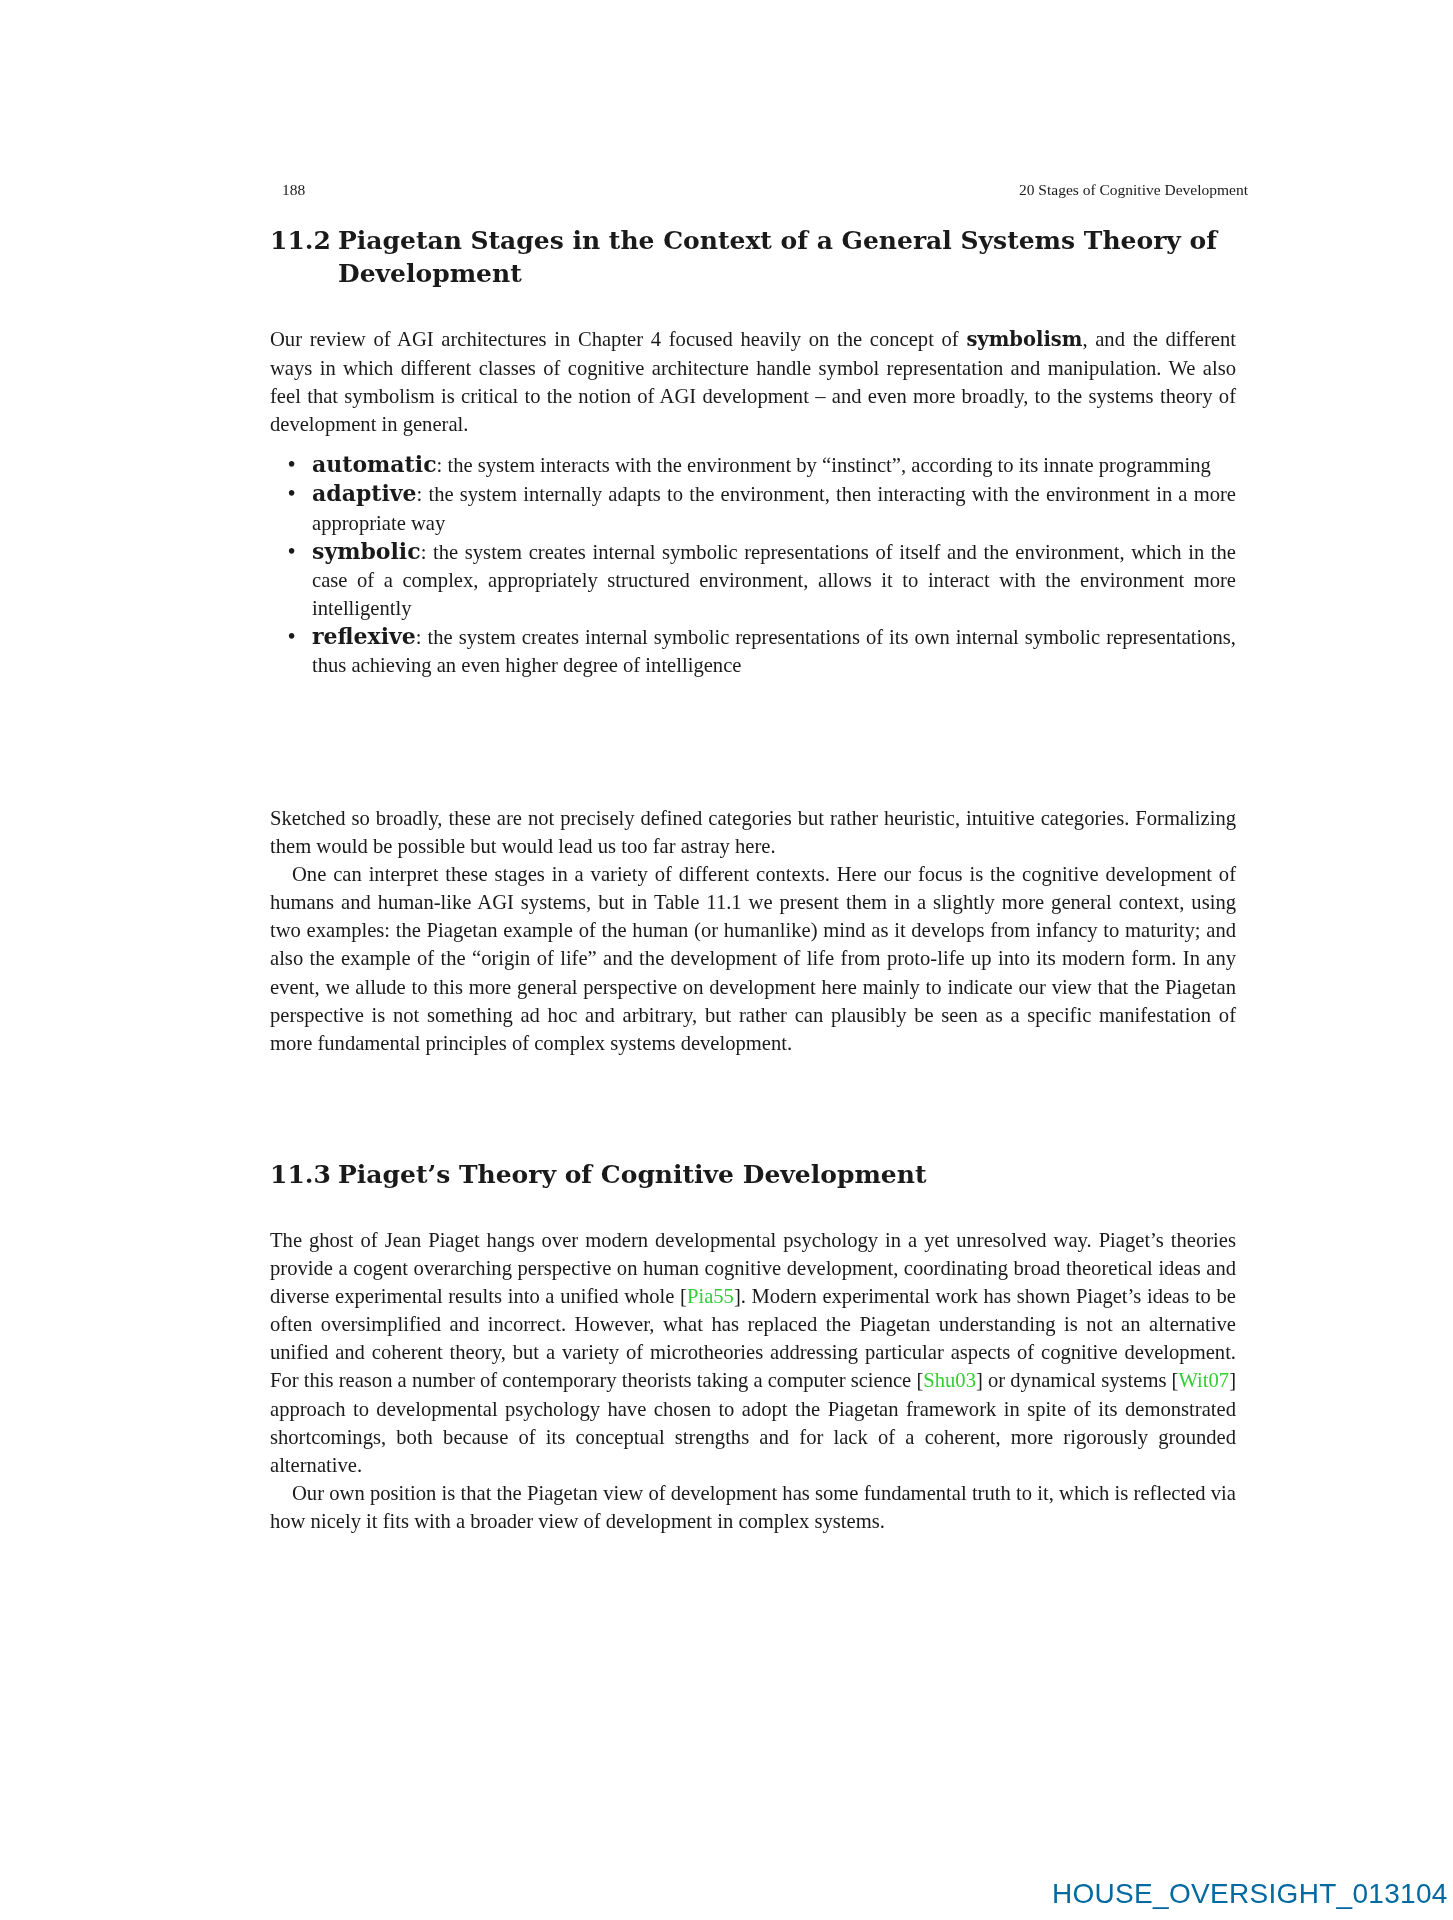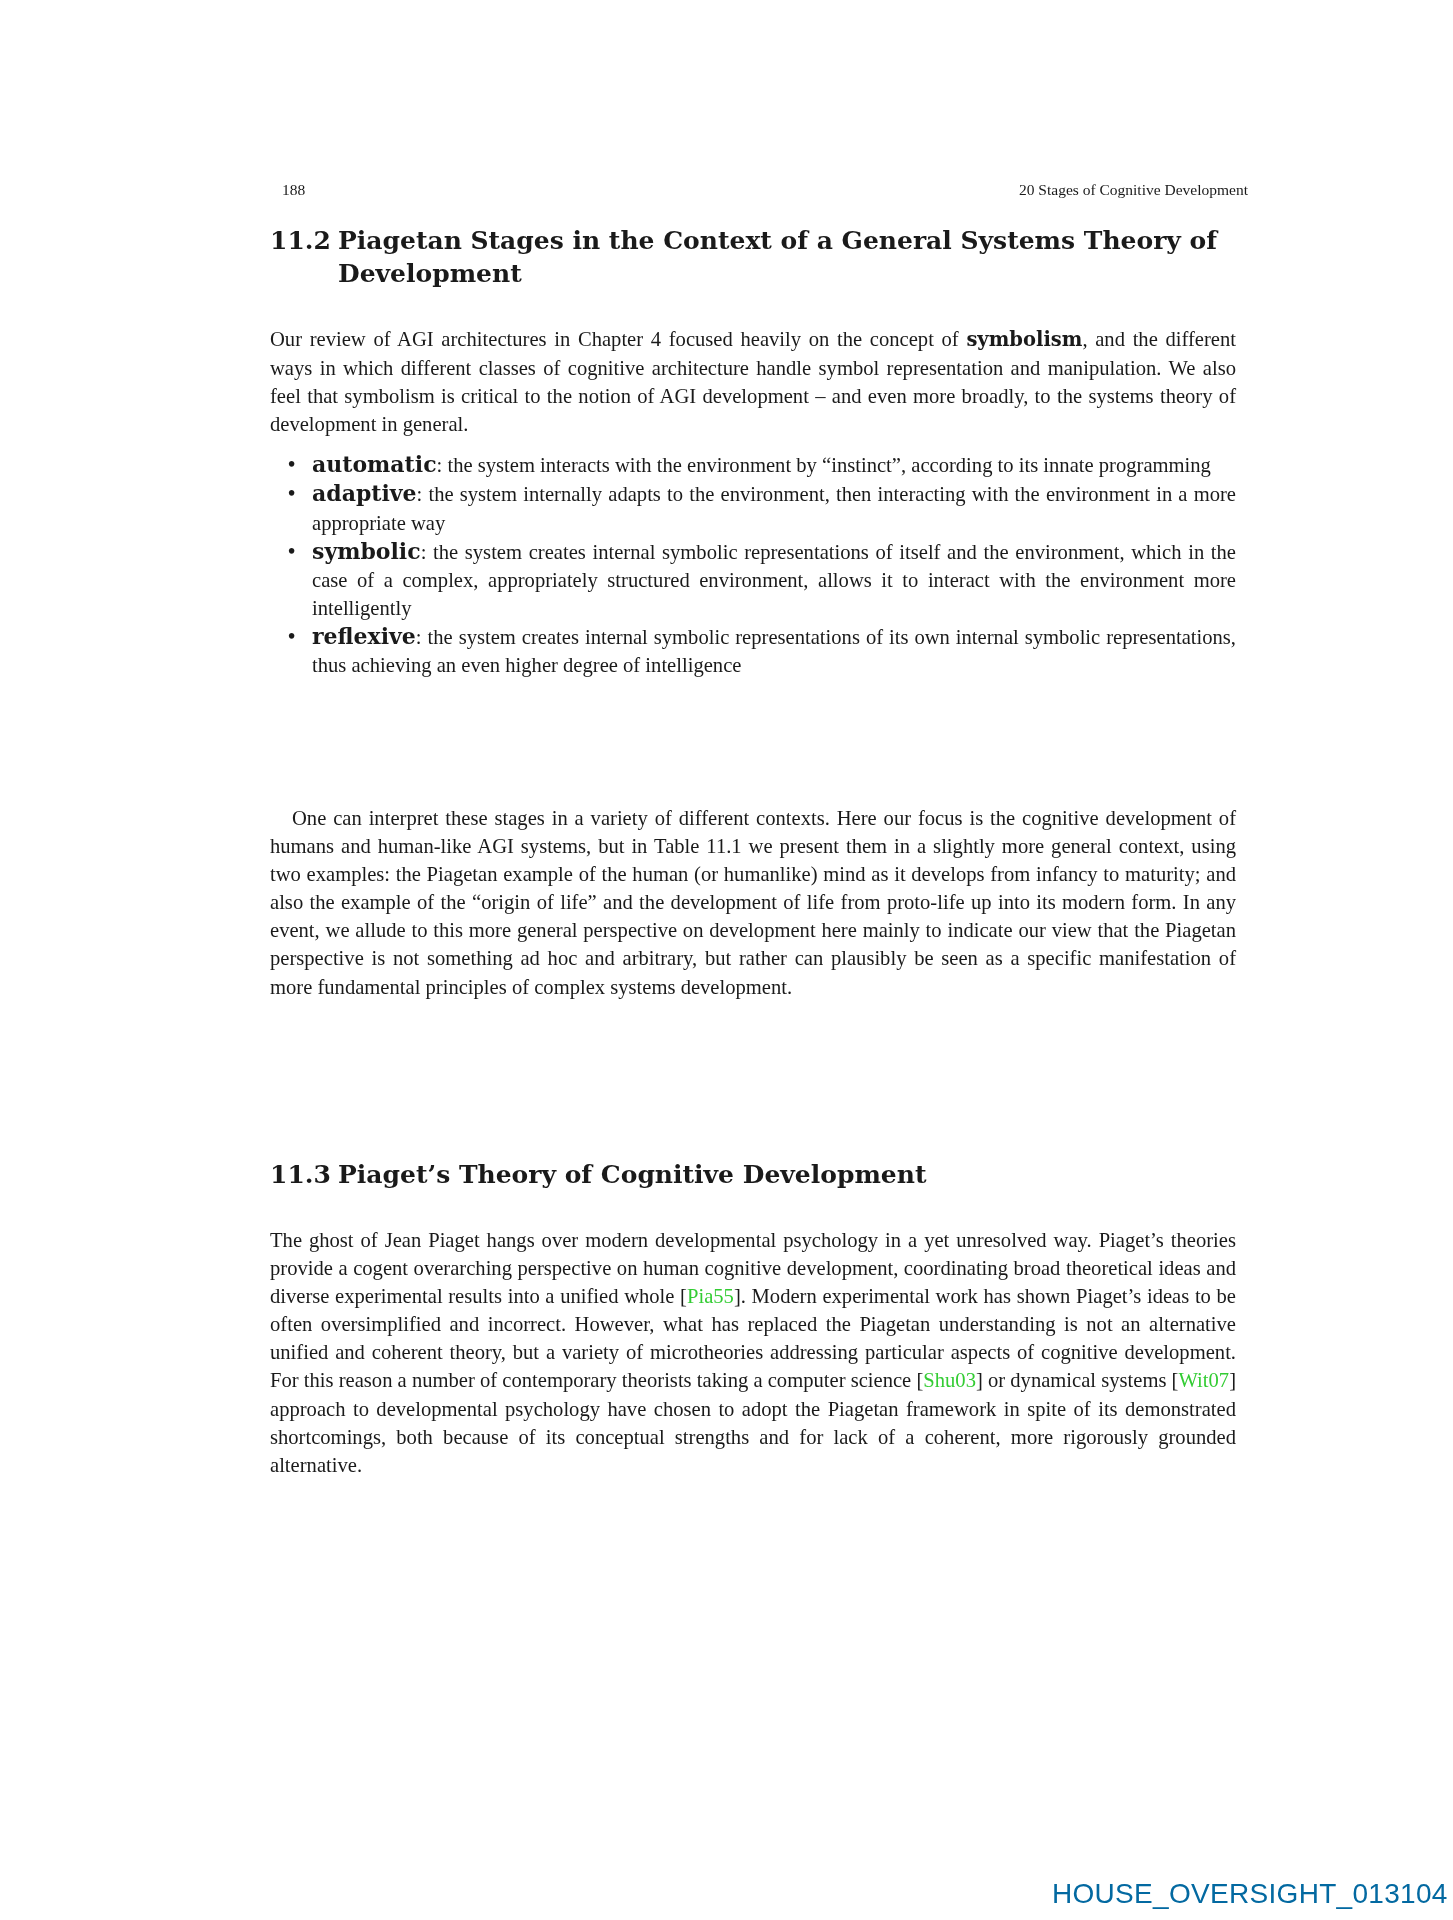--- a/index.html
+++ b/index.html
@@ -50,26 +50,28 @@
     <p><span>Our review of AGI architectures in Chapter 4 focused heavily on the concept of </span><b class="term">symbolism</b><span>, and the different ways in which different classes of cognitive architecture handle symbol representation and manipulation. We also feel that symbolism is critical to the notion of AGI development – and even more broadly, to the systems theory of development in general.</span></p>
     <ul class="stages">
       <li><span class="bullet">•</span><b>automatic</b><span>: the system interacts with the environment by “instinct”, according to its innate programming</span></li>
       <li><span class="bullet">•</span><b>adaptive</b><span>: the system internally adapts to the environment, then interacting with the environment in a more appropriate way</span></li>
       <li><span class="bullet">•</span><b>symbolic</b><span>: the system creates internal symbolic representations of itself and the environment, which in the case of a complex, appropriately structured environment, allows it to interact with the environment more intelligently</span></li>
       <li><span class="bullet">•</span><b>reflexive</b><span>: the system creates internal symbolic representations of its own internal symbolic representations, thus achieving an even higher degree of intelligence</span></li>
     </ul>
   </div>
 
   <div class="body" id="block2">
+    <p>Sketched so broadly, these are not precisely defined categories but rather heuristic, intuitive categories. Formalizing them would be possible but would lead us too far astray here.</p>
     <p class="indent">One can interpret these stages in a variety of different contexts. Here our focus is the cognitive development of humans and human-like AGI systems, but in Table 11.1 we present them in a slightly more general context, using two examples: the Piagetan example of the human (or humanlike) mind as it develops from infancy to maturity; and also the example of the “origin of life” and the development of life from proto-life up into its modern form. In any event, we allude to this more general perspective on development here mainly to indicate our view that the Piagetan perspective is not something ad hoc and arbitrary, but rather can plausibly be seen as a specific manifestation of more fundamental principles of complex systems development.</p>
   </div>
 
   <h2 class="sec" id="sec2">
     <span class="num">11.3</span><span class="title-wrap">Piaget’s Theory of Cognitive Development</span>
   </h2>
 
   <div class="body" id="block3">
     <p><span>The ghost of Jean Piaget hangs over modern developmental psychology in a yet unresolved way. Piaget’s theories provide a cogent overarching perspective on human cognitive development, coordinating broad theoretical ideas and diverse experimental results into a unified whole [</span><a class="cite" style="color: rgb(51, 204, 51);">Pia55</a><span>]. Modern experimental work has shown Piaget’s ideas to be often oversimplified and incorrect. However, what has replaced the Piagetan understanding is not an alternative unified and coherent theory, but a variety of microtheories addressing particular aspects of cognitive development. For this reason a number of contemporary theorists taking a computer science [</span><a class="cite" style="color: rgb(51, 204, 51);">Shu03</a><span>] or dynamical systems [</span><a class="cite" style="color: rgb(51, 204, 51);">Wit07</a><span>] approach to developmental psychology have chosen to adopt the Piagetan framework in spite of its demonstrated shortcomings, both because of its conceptual strengths and for lack of a coherent, more rigorously grounded alternative.</span></p>
+    <p class="indent">Our own position is that the Piagetan view of development has some fundamental truth to it, which is reflected via how nicely it fits with a broader view of development in complex systems.</p>
   </div>
 
 </div>
 
 <div class="stamp">HOUSE_OVERSIGHT_013104</div>
 
 </body></html>

